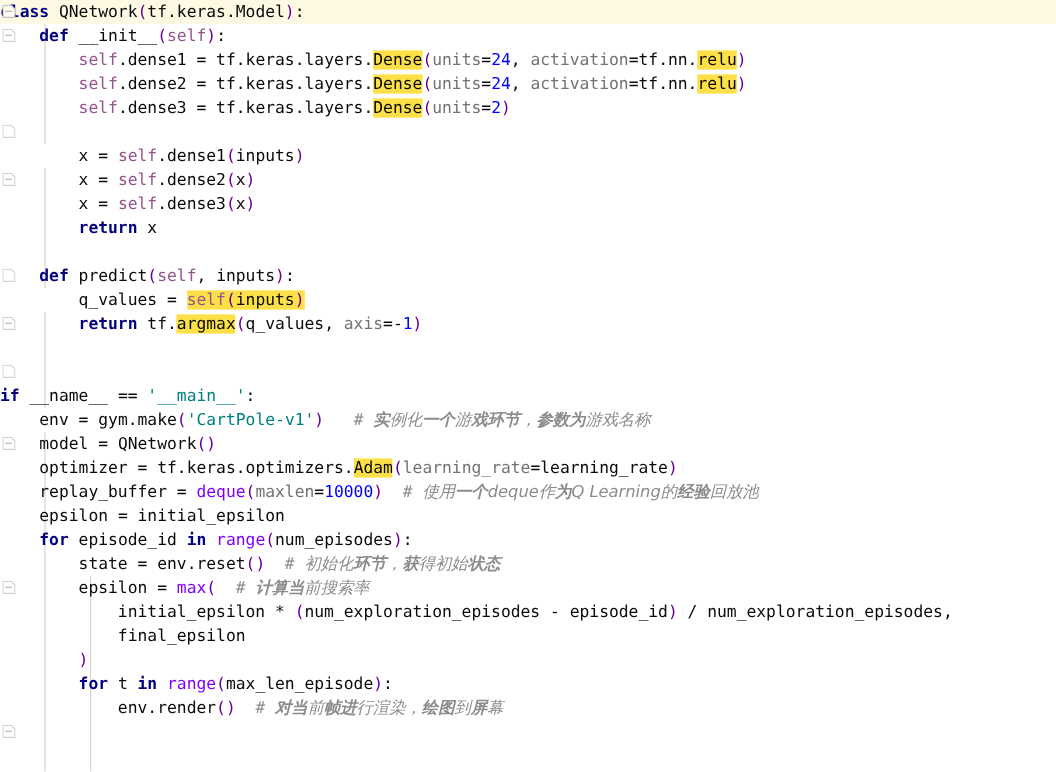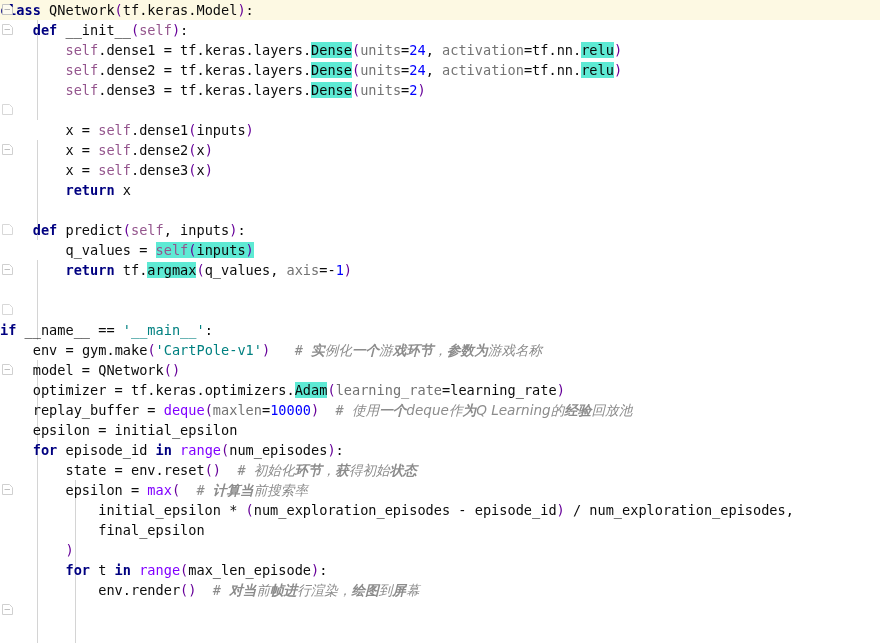--- a/index.html
+++ b/index.html
@@ -79,21 +79,21 @@
   .self { color: #94558d; }                            
   .dunder { color: #0b0b0b; text-align: right; }
   .builtin { color: #8000ff; }                         
   .param { color: #737373; }                           
   .num  { color: #0000ff; }                            
   .str  { color: #008080; }                            
   .punct{ color: #660099; }                            
   .op   { color: #0b0b0b; }
   .dot  { color: #0b0b0b; }
   .cmt  { color: #8c8c8c; font-style: italic; }
-  .hl   { background: #5eead4; }                       
+  .hl   { background: #fde047; }                       
 
   .cmt .zh {
     font-family: "DejaVu Sans", "Liberation Sans", sans-serif;
     font-style: italic;
   }
   .cmt .zhb {
     font-family: "DejaVu Sans", "Liberation Sans", sans-serif;
     font-style: italic;
     font-weight: bold;
   }

